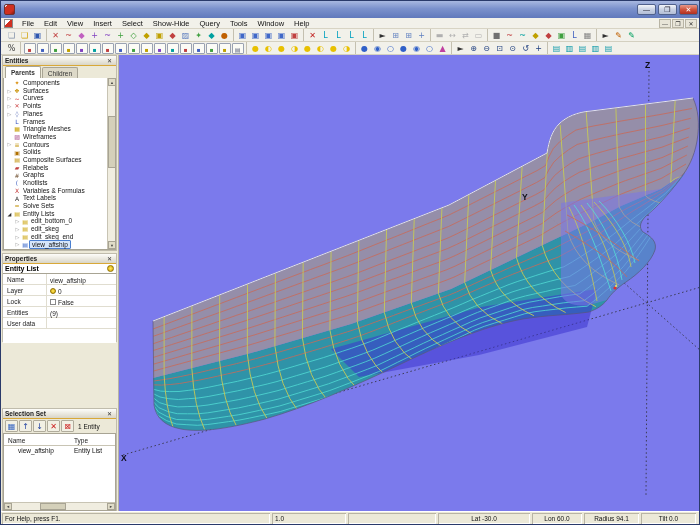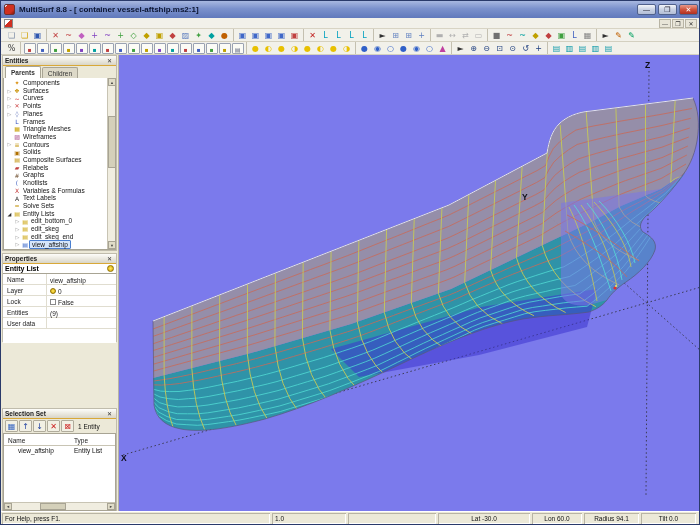--- a/index.html
+++ b/index.html
@@ -81,30 +81,41 @@
   #statusbar{position:absolute;left:0;top:510px;width:700px;height:15px;background:#ece9d8;border-top:1px solid #fff;display:flex;align-items:center;gap:2px;padding:1px 1px 2px 1px;}
   .status-pane{height:11px;font-size:6.5px;color:#111;padding:2px 3px 0 3px;box-shadow:inset 1px 1px 0 #b8b4a4, inset -1px -1px 0 #fff;white-space:nowrap;overflow:hidden;}
 </style>
 </head>
 <body>
 
 <div id="win">
 
   <div id="titlebar">
     <div id="app-icon"></div>
-    <span id="title-text">MultiSurf 8.8 - [ container vessel-aftship.ms2:1]</span>
     <div id="win-btns">
       <div class="wbtn">—</div>
       <div class="wbtn">❐</div>
       <div class="wbtn close">✕</div>
     </div>
   </div>
 
   <div id="menubar">
     <div id="mdi-doc-icon"></div>
+    <span id="menu-items" style="display: flex;">
+        <span class="menu-item">File</span>
+        <span class="menu-item">Edit</span>
+        <span class="menu-item">View</span>
+        <span class="menu-item">Insert</span>
+        <span class="menu-item">Select</span>
+        <span class="menu-item">Show-Hide</span>
+        <span class="menu-item">Query</span>
+        <span class="menu-item">Tools</span>
+        <span class="menu-item">Window</span>
+        <span class="menu-item">Help</span>
+      </span>
     <div id="mdi-ctrls">
         <div class="mdibtn">—</div>
         <div class="mdibtn">❐</div>
         <div class="mdibtn">✕</div>
       </div>
   </div>
 
   <div id="tb1" class="toolbar">
       <div class="tb-group">
         <span class="tb-icon" style="color: rgb(128, 144, 168);">❏</span>

